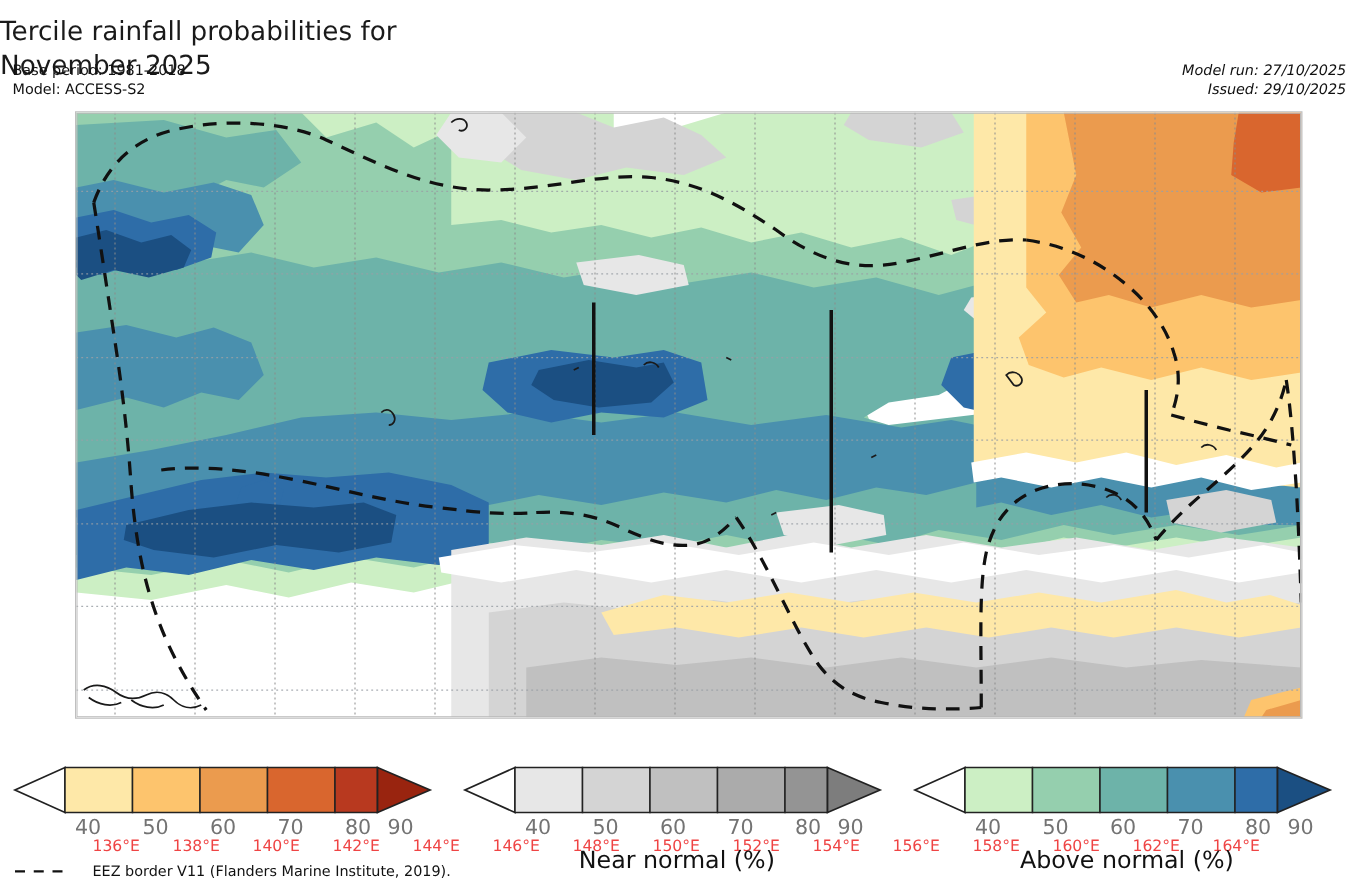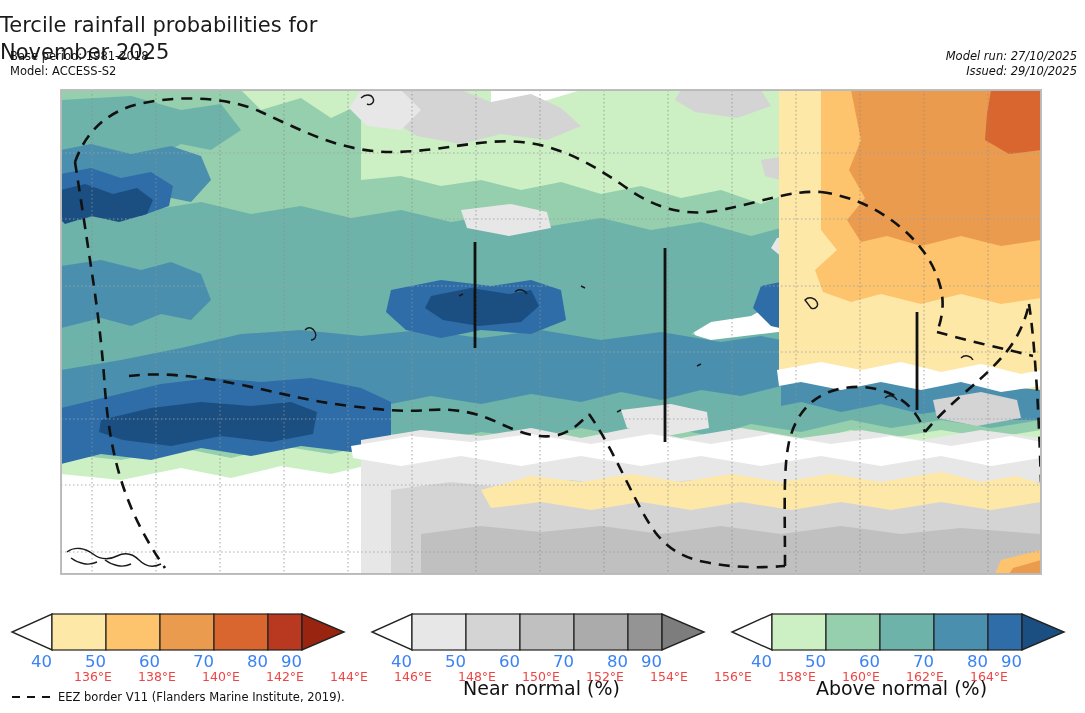--- a/index.html
+++ b/index.html
@@ -85,39 +85,39 @@
     position: relative;
     height: 20px;
     margin-top: 1px;
   }
   .cbar-ticklabels span {
     position: absolute;
     font-size: 16.5px;
     line-height: 18px;
     width: 50px;
     margin-left: -25px;
-    text-align: left;
-    color: #3b82f6;
+    text-align: right;
+    color: #737373;
   }
   .cbar-title {
     text-align: center;
     font-size: 19px;
     line-height: 22px;
     margin-top: 4px;
     color: #111;
   }
 
   #eez-note {
     position: absolute;
     left: 10px; top: 690px;
     font-size: 11.5px;
     color: #111;
     display: flex;
     align-items: center;
-    gap: 2px;
+    gap: 18px;
   }
   #eez-note .dashline { display: block; }
 </style>
 </head>
 <body>
 
 <div id="title">Tercile rainfall probabilities for
 November 2025</div>
 <div id="meta-left">Base period: 1981-2018
 Model: ACCESS-S2</div>

